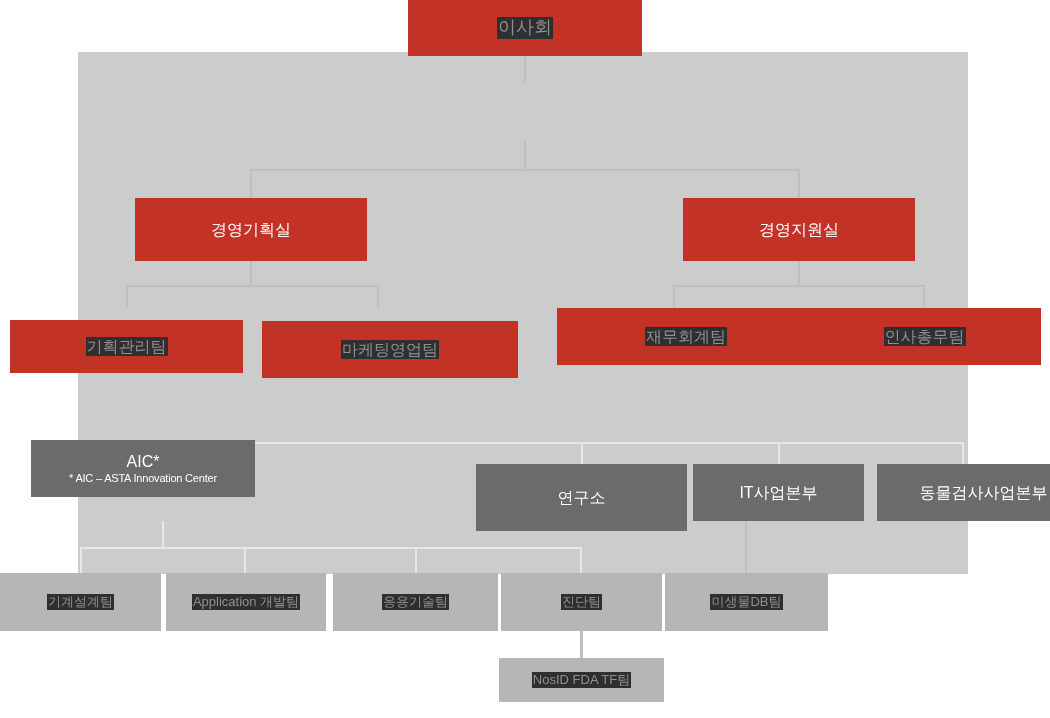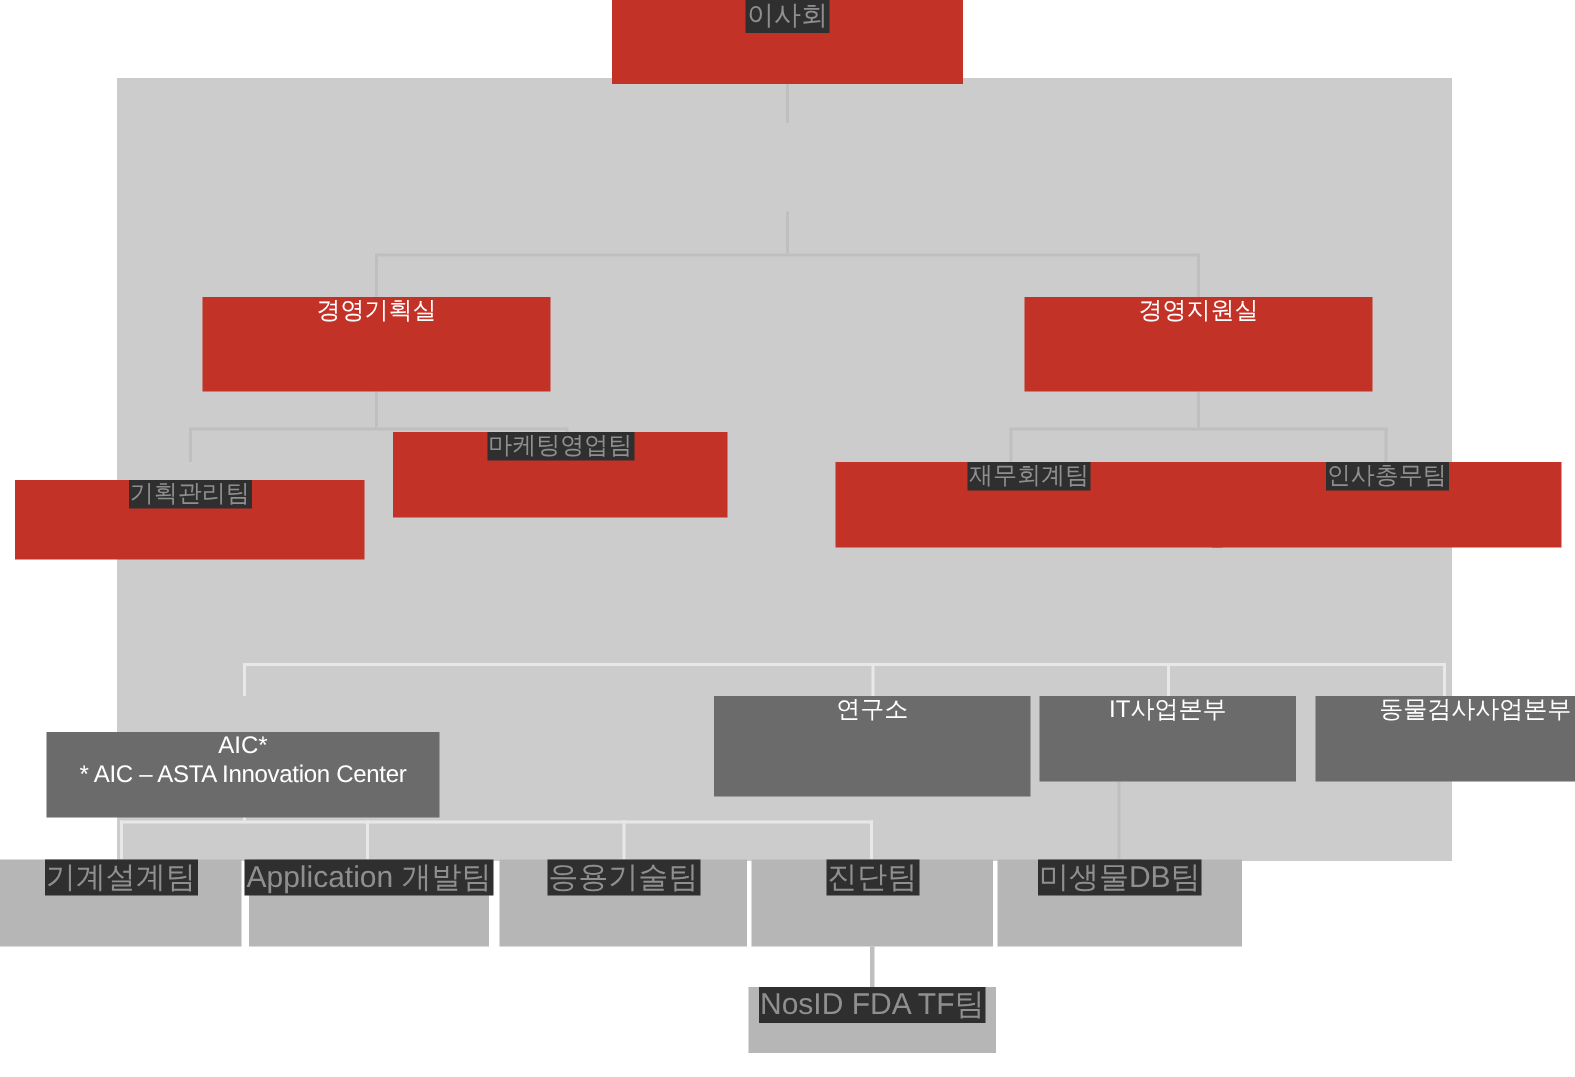--- a/index.html
+++ b/index.html
@@ -34,32 +34,33 @@
   .conn.white {
     background: #e8e8e8;
   }
   
   .node {
     position: absolute;
     box-sizing: border-box;
     display: flex;
     flex-direction: column;
     align-items: center;
+    justify-content: center;
     text-align: center;
     color: #ffffff;
     line-height: 1.2;
   }
   .node .label {
     display: inline-block;
     white-space: nowrap;
   }
   .node .sublabel {
     display: inline-block;
     white-space: nowrap;
-    font-size: 16px;
+    font-size: 11px;
     margin-top: 0;
     letter-spacing: -0.2px;
   }
   
   .red {
     background: #c0392b;
     background: #c33227;
   }
   .dgray {
     background: #6b6b6b;
@@ -68,21 +69,21 @@
     background: #b6b6b6;
   }
   
   .sel .label {
     background: #2f2f2f;
     color: #8f8f8f;
     padding: 0 1px;
   }
   .size-lg { font-size: 18px; }
   .size-md { font-size: 16px; }
-  .size-sm { font-size: 20px; }
+  .size-sm { font-size: 13px; }
 </style>
 </head>
 <body>
 
 <div id="org-chart">
 
   <div class="backdrop"></div>
 
   <div class="conn" style="left:524px; top:56px; width:2px; height:26px;"></div>
 
@@ -125,31 +126,31 @@
   <div class="node red size-md" style="left:135px; top:198px; width:232px; height:63px;">
     <span class="label">경영기획실</span>
   </div>
   <div class="node red size-md" style="left:683px; top:198px; width:232px; height:63px;">
     <span class="label">경영지원실</span>
   </div>
 
   <div class="node red size-md sel" style="left:10px; top:320px; width:233px; height:53px;">
     <span class="label">기획관리팀</span>
   </div>
-  <div class="node red size-md sel" style="left:262px; top:288px; width:223px; height:57px;">
+  <div class="node red size-md sel" style="left:262px; top:321px; width:256px; height:57px;">
     <span class="label">마케팅영업팀</span>
   </div>
   <div class="node red size-md sel" style="left:557px; top:308px; width:258px; height:57px;">
     <span class="label">재무회계팀</span>
   </div>
   <div class="node red size-md sel" style="left:808px; top:308px; width:233px; height:57px;">
     <span class="label">인사총무팀</span>
   </div>
 
-  <div class="node dgray size-md" style="left:31px; top:488px; width:262px; height:57px;">
+  <div class="node dgray size-md" style="left:31px; top:440px; width:224px; height:57px;">
     <span class="label">AIC*</span>
     <span class="sublabel">* AIC – ASTA Innovation Center</span>
   </div>
   <div class="node dgray size-md" style="left:476px; top:464px; width:211px; height:67px;">
     <span class="label">연구소</span>
   </div>
   <div class="node dgray size-md" style="left:693px; top:464px; width:171px; height:57px;">
     <span class="label">IT사업본부</span>
   </div>
   <div class="node dgray size-md" style="left:877px; top:464px; width:173px; height:57px;padding-left:40px;">

